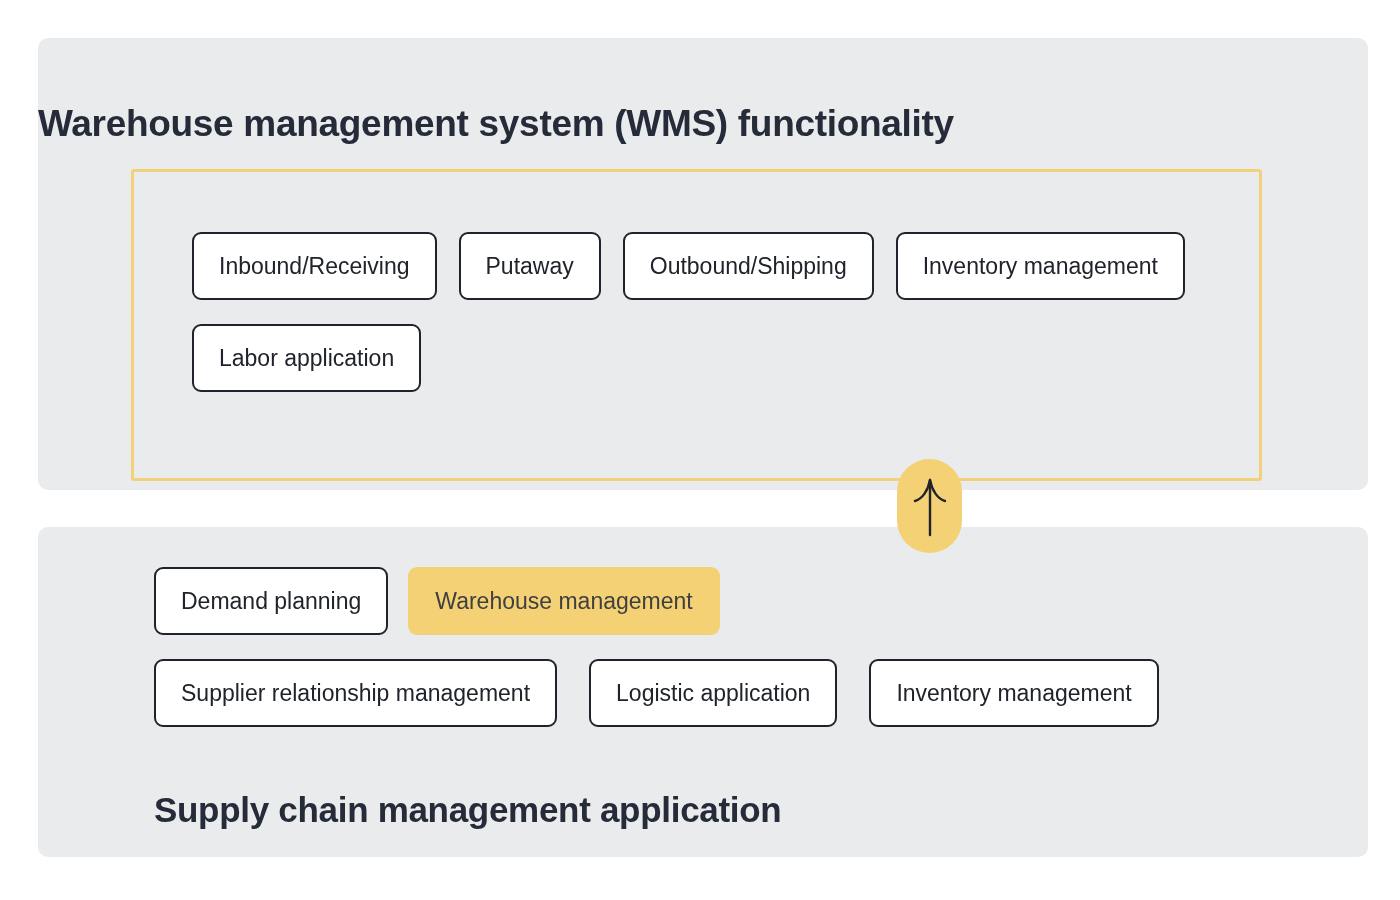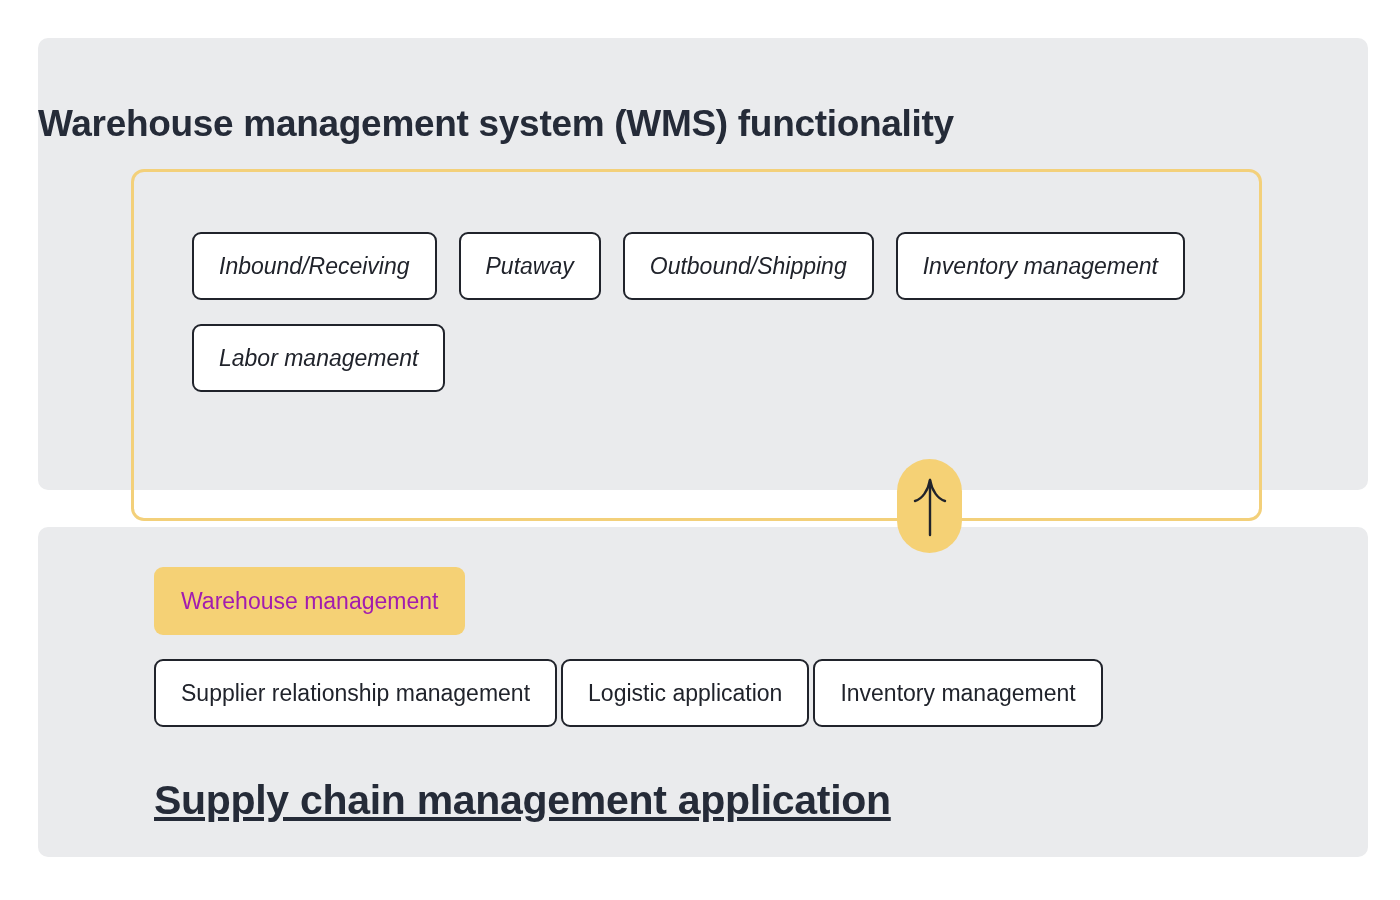--- a/index.html
+++ b/index.html
@@ -51,48 +51,46 @@
     position: absolute;
     left: 0;
     right: 0;
     top: 40px;
     text-align: left;
     font-size: 37px;
   }
   #scm-title {
     position: absolute;
     left: 116px;
-    top: 216px;
-    font-size: 41px;
-    text-decoration: underline;
+    top: 234px;
+    font-size: 35px;
   }
 
   
   #wms-group {
     position: absolute;
     left: 93px;
     top: 131px;
     width: 1131px;
-    height: 352px;
+    height: 312px;
     border: 3px solid #f3d07a;
-    border-radius: 13px;
+    border-radius: 3px;
     box-sizing: border-box;
-    font-style: italic;
   }
 
   
   .row {
     position: absolute;
     display: flex;
     align-items: flex-start;
   }
   #wms-row-1 { left: 58px; top: 60px; gap: 22px; }
   #wms-row-2 { left: 58px; top: 152px; gap: 22px; }
   #scm-row-1 { left: 116px; top: 40px; gap: 20px; }
-  #scm-row-2 { left: 116px; top: 132px; gap: 4px; }
+  #scm-row-2 { left: 116px; top: 132px; gap: 32px; }
 
   .chip {
     box-sizing: border-box;
     height: 68px;
     display: flex;
     align-items: center;
     justify-content: center;
     padding: 0 25px;
     background: #ffffff;
     border: 2px solid #20232b;
@@ -101,21 +99,21 @@
     color: #20232b;
     white-space: nowrap;
     line-height: 1;
   }
   .chip.highlight {
     background: #f5d175;
     border-color: transparent;
     border-width: 0;
     padding: 0 27px;
     height: 68px;
-    color: #a21caf;
+    color: #404040;
   }
 
   
   #arrow-pill {
     position: absolute;
     left: 897px;
     top: 459px;
     width: 65px;
     height: 94px;
     background: #f5d175;
@@ -139,38 +137,39 @@
     <div id="wms-group">
 
       <div class="row" id="wms-row-1">
         <div class="chip">Inbound/Receiving</div>
         <div class="chip">Putaway</div>
         <div class="chip">Outbound/Shipping</div>
         <div class="chip">Inventory management</div>
       </div>
 
       <div class="row" id="wms-row-2">
-        <div class="chip">Labor management</div>
+        <div class="chip">Labor application</div>
       </div>
 
     </div>
   </section>
 
   <div id="arrow-pill">
     <span>
       <svg width="40" height="62" viewBox="0 0 40 62" fill="none" xmlns="http://www.w3.org/2000/svg">
         <path d="M20 60 L20 5" stroke="#20232b" stroke-width="2.4" stroke-linecap="round"></path>
         <path d="M5 26 C 12 24, 18 16, 20 5 C 22 16, 28 24, 35 26" stroke="#20232b" stroke-width="2.4" fill="none" stroke-linecap="round" stroke-linejoin="round"></path>
       </svg>
     </span>
   </div>
 
   <section class="panel" id="scm-panel">
 
     <div class="row" id="scm-row-1">
+      <div class="chip">Demand planning</div>
       <div class="chip highlight">Warehouse management</div>
     </div>
 
     <div class="row" id="scm-row-2">
       <div class="chip">Supplier relationship management</div>
       <div class="chip">Logistic application</div>
       <div class="chip">Inventory management</div>
     </div>
 
     <h2 class="title" id="scm-title">Supply chain management application</h2>

